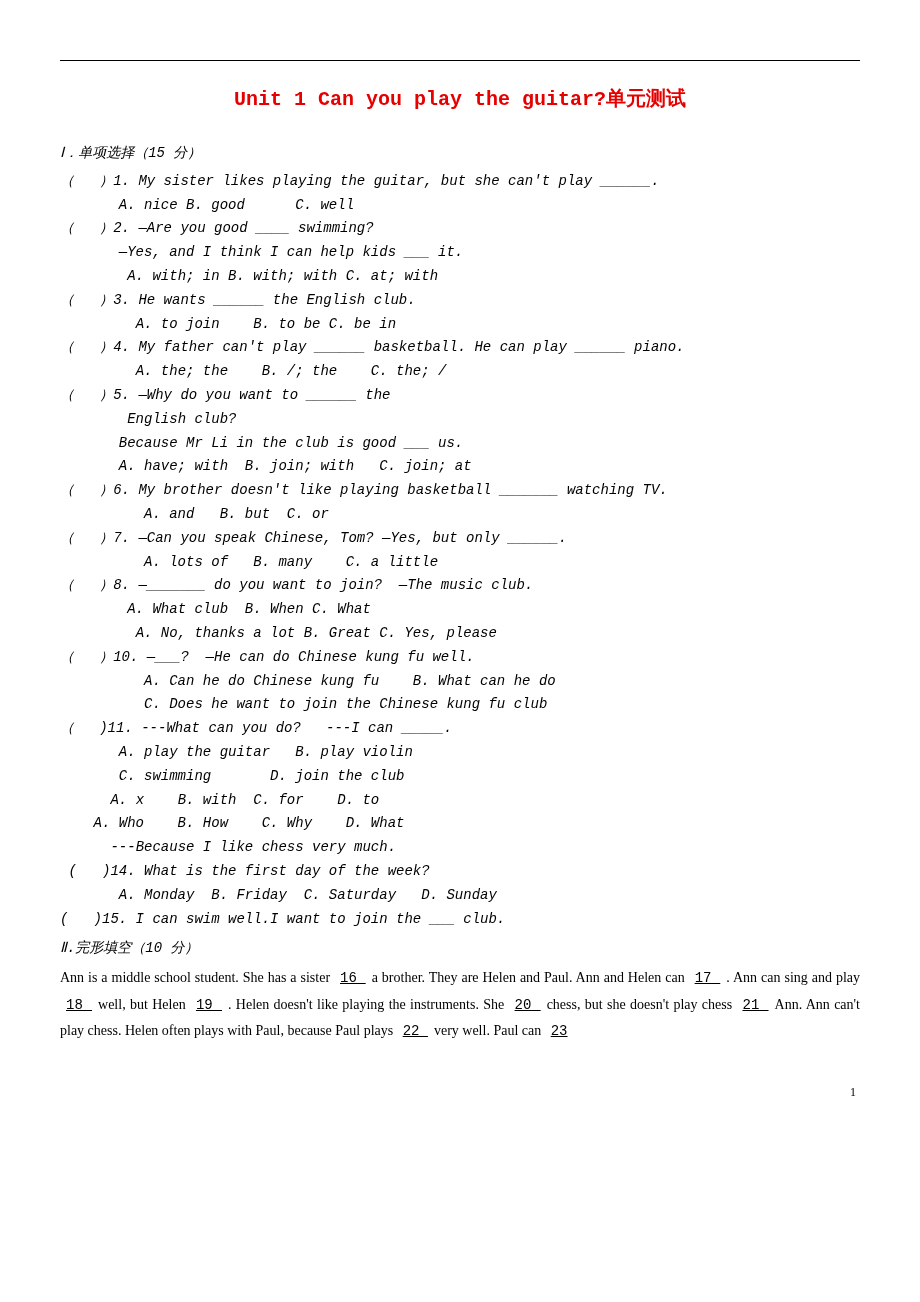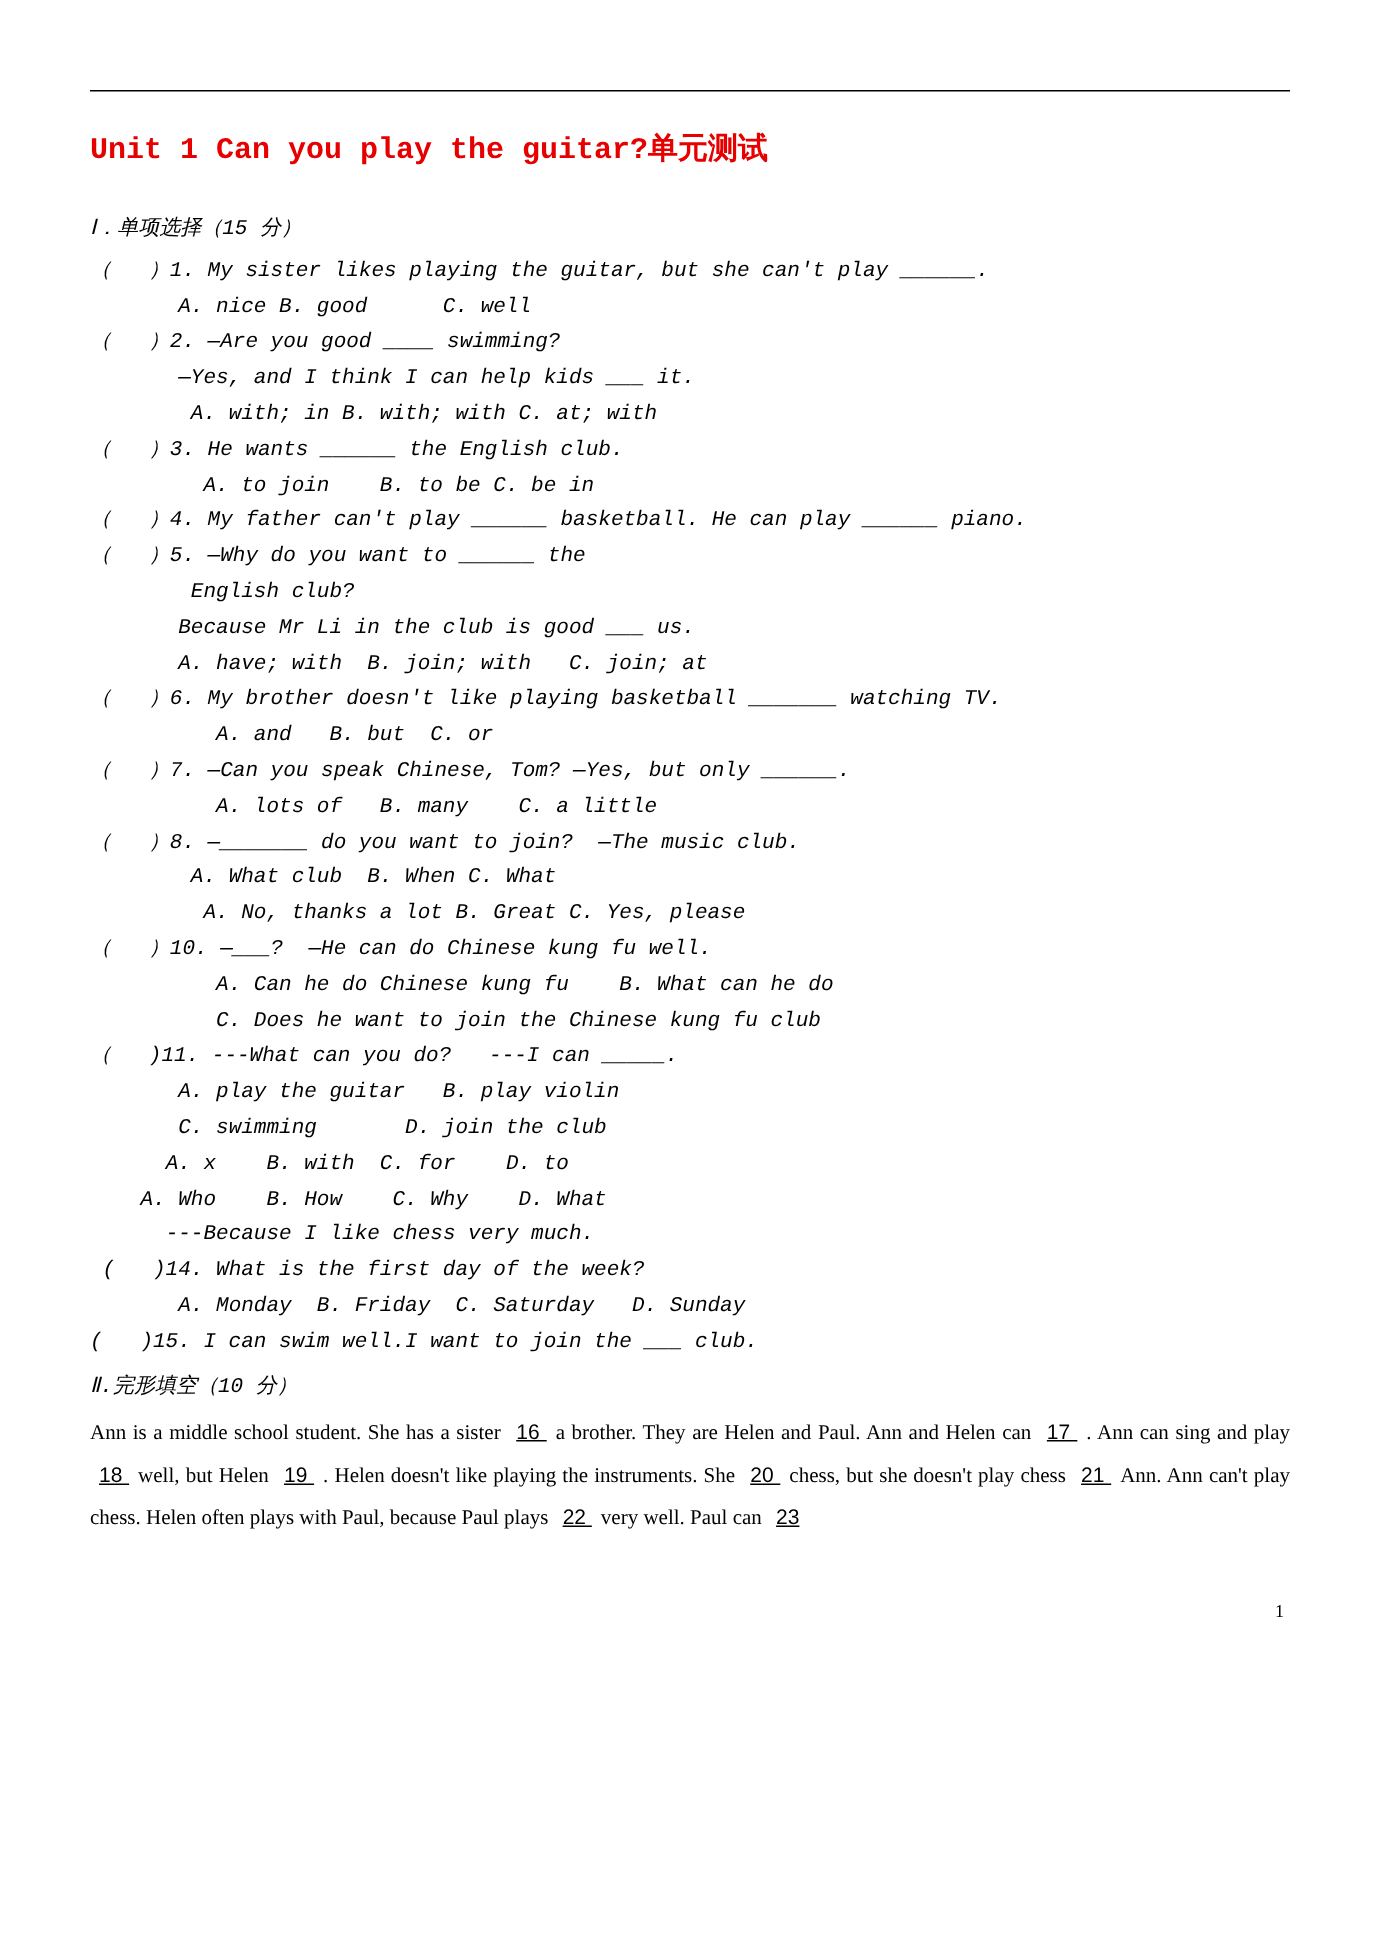--- a/index.html
+++ b/index.html
@@ -12,20 +12,21 @@
   }
   .page {
     padding: 60px 60px 40px 60px;
     box-sizing: border-box;
   }
   .hr-line {
     border-top: 1px solid #000;
     margin: 0 0 24px 0;
   }
   .title {
+    text-align: center;
     color: #e60000;
     font-family: "Courier New", "SimSun", monospace;
     font-weight: bold;
     font-size: 20px;
     margin-bottom: 30px;
   }
   .section-header {
     font-size: 14px;
     margin: 6px 0 4px 0;
   }
@@ -37,21 +38,21 @@
     font-style: italic;
   }
   .cloze {
     font-size: 14px;
     line-height: 1.9;
     font-family: "SimSun", serif;
     text-align: justify;
     margin-top: 4px;
   }
   .cloze .blank {
-    font-family: Liberation Sans, sans-serif;
+    font-family: Liberation Mono, monospace;
     text-decoration: underline;
     padding: 0 6px;
   }
   .page-number {
     text-align: right;
     font-size: 12px;
     margin-top: 40px;
     padding-right: 4px;
   }
 </style>
@@ -67,20 +68,21 @@
 
   <div>
     <div class="question">（   ）1. My sister likes playing the guitar, but she can't play ______.</div>
     <div class="question">       A. nice B. good      C. well</div>
     <div class="question">（   ）2. —Are you good ____ swimming?</div>
     <div class="question">       —Yes, and I think I can help kids ___ it.</div>
     <div class="question">        A. with; in B. with; with C. at; with</div>
     <div class="question">（   ）3. He wants ______ the English club.</div>
     <div class="question">         A. to join    B. to be C. be in</div>
     <div class="question">（   ）4. My father can't play ______ basketball. He can play ______ piano.</div>
+    <div class="question">         A. the; the    B. /; the    C. the; /</div>
     <div class="question">（   ）5. —Why do you want to ______ the</div>
     <div class="question">        English club?</div>
     <div class="question">       Because Mr Li in the club is good ___ us.</div>
     <div class="question">       A. have; with  B. join; with   C. join; at</div>
     <div class="question">（   ）6. My brother doesn't like playing basketball _______ watching TV.</div>
     <div class="question">          A. and   B. but  C. or</div>
     <div class="question">（   ）7. —Can you speak Chinese, Tom? —Yes, but only ______.</div>
     <div class="question">          A. lots of   B. many    C. a little</div>
     <div class="question">（   ）8. —_______ do you want to join?  —The music club.</div>
     <div class="question">        A. What club  B. When C. What</div>

